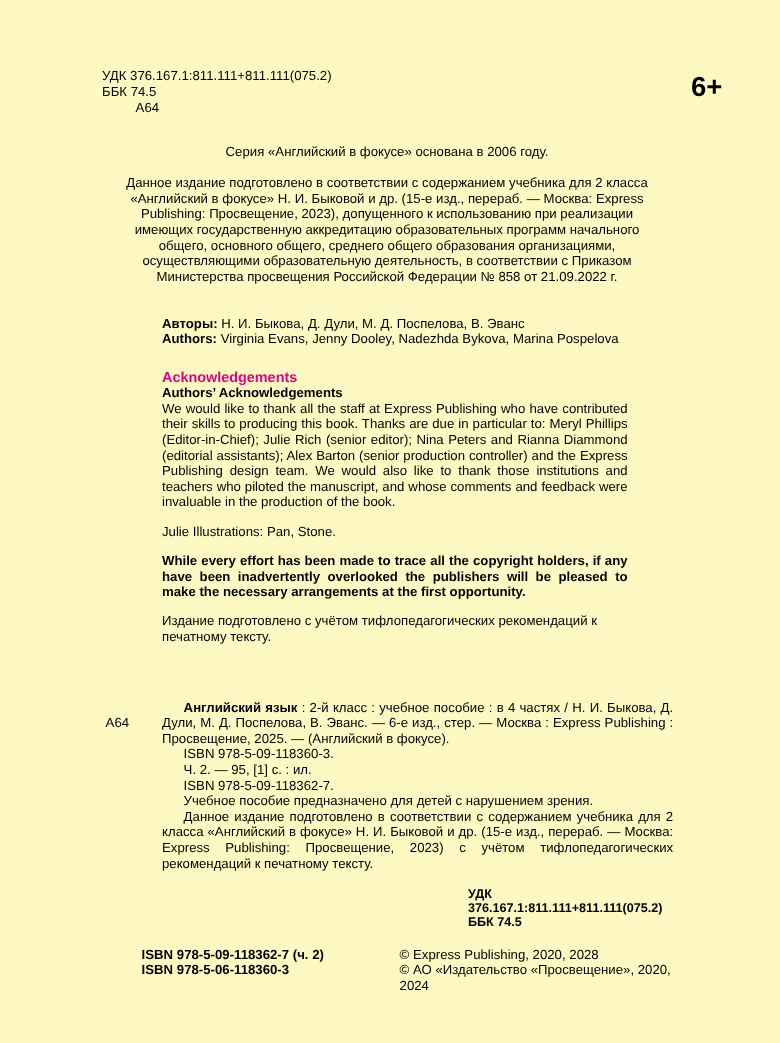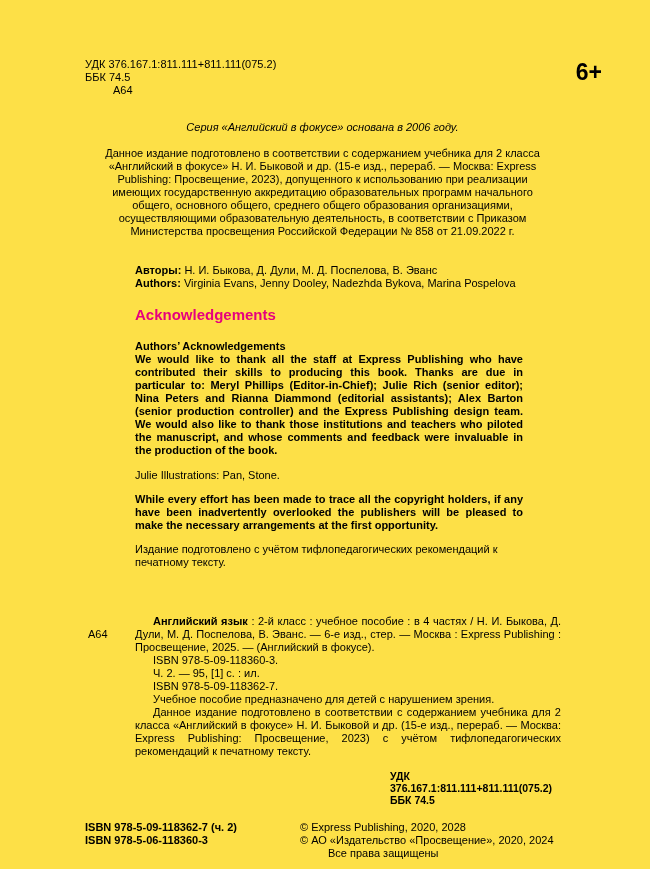--- a/index.html
+++ b/index.html
@@ -6,21 +6,21 @@
   html, body { background: #ffffff; }
   body {
     width: 650px;
     font-family: "Liberation Sans", sans-serif;
     color: #000;
   }
   .page {
     position: relative;
     width: 650px;
     height: 869px;
-    background: #fde047;
+    background: #fef9c3;
     padding: 58px 90px 20px 85px;
     font-size: 11px;
     line-height: 13px;
     overflow: hidden;
   }
   .b { font-weight: bold; }
 
   
   .top-left div { white-space: nowrap; }
   .top-left .a64 { padding-left: 28px; }
@@ -30,40 +30,39 @@
     top: 60px;
     right: 48px;
     font-size: 23px;
     line-height: 24px;
     font-weight: bold;
   }
 
   .series-line {
     margin-top: 24px;
     text-align: center;
-    font-style: italic;
   }
 
   .edition-note {
     width: 438px;
     margin: 13px auto 0;
     text-align: center;
   }
 
   .authors-block { margin: 26px 0 0 50px; }
   .authors-block p { margin: 0; }
 
   .ack { margin-left: 50px; width: 388px; }
   .ack-heading {
     margin-top: 18px;
     font-weight: bold;
-    font-size: 15px;
+    font-size: 12px;
   }
-  .ack-subheading { margin-top: 19px; font-weight: bold; }
-  .ack-body { text-align: justify; font-weight: bold; }
+  .ack-subheading { margin-top: 1px; font-weight: bold; }
+  .ack-body { text-align: justify; }
   .colour-line { margin-top: 12px; }
   .copyright-note { margin-top: 11px; font-weight: bold; text-align: justify; }
   .tiflo-note { margin-top: 11px; }
 
   .catalog {
     position: relative;
     margin: 46px 0 0 50px;
     width: 426px;
   }
   .catalog p { text-indent: 18px; }
@@ -77,21 +76,21 @@
     margin: 12px 0 0 255px;
     font-weight: bold;
     font-size: 10.5px;
     line-height: 12px;
   }
 
   .footer {
     display: flex;
     margin-top: 15px;
   }
-  .footer-left { width: 215px; font-weight: bold; }
+  .footer-left { width: 215px; font-weight: bold; margin-left: 33px; }
   .footer-right { flex: 1; }
   .footer p { margin: 0; }
   .rights-line { padding-left: 28px; }
 </style>
 </head>
 <body>
 
 <div class="page">
 
   <div class="top-left">
@@ -135,17 +134,16 @@
   </div>
 
   <div class="footer">
     <div class="footer-left">
       <p>ISBN 978-5-09-118362-7 (ч. 2)</p>
       <p>ISBN 978-5-06-118360-3</p>
     </div>
     <div class="footer-right">
       <p>© Express Publishing, 2020, 2028</p>
       <p>© АО «Издательство «Просвещение», 2020, 2024</p>
-      <p class="rights-line">Все права защищены</p>
     </div>
   </div>
 
 </div>
 
 </body></html>

